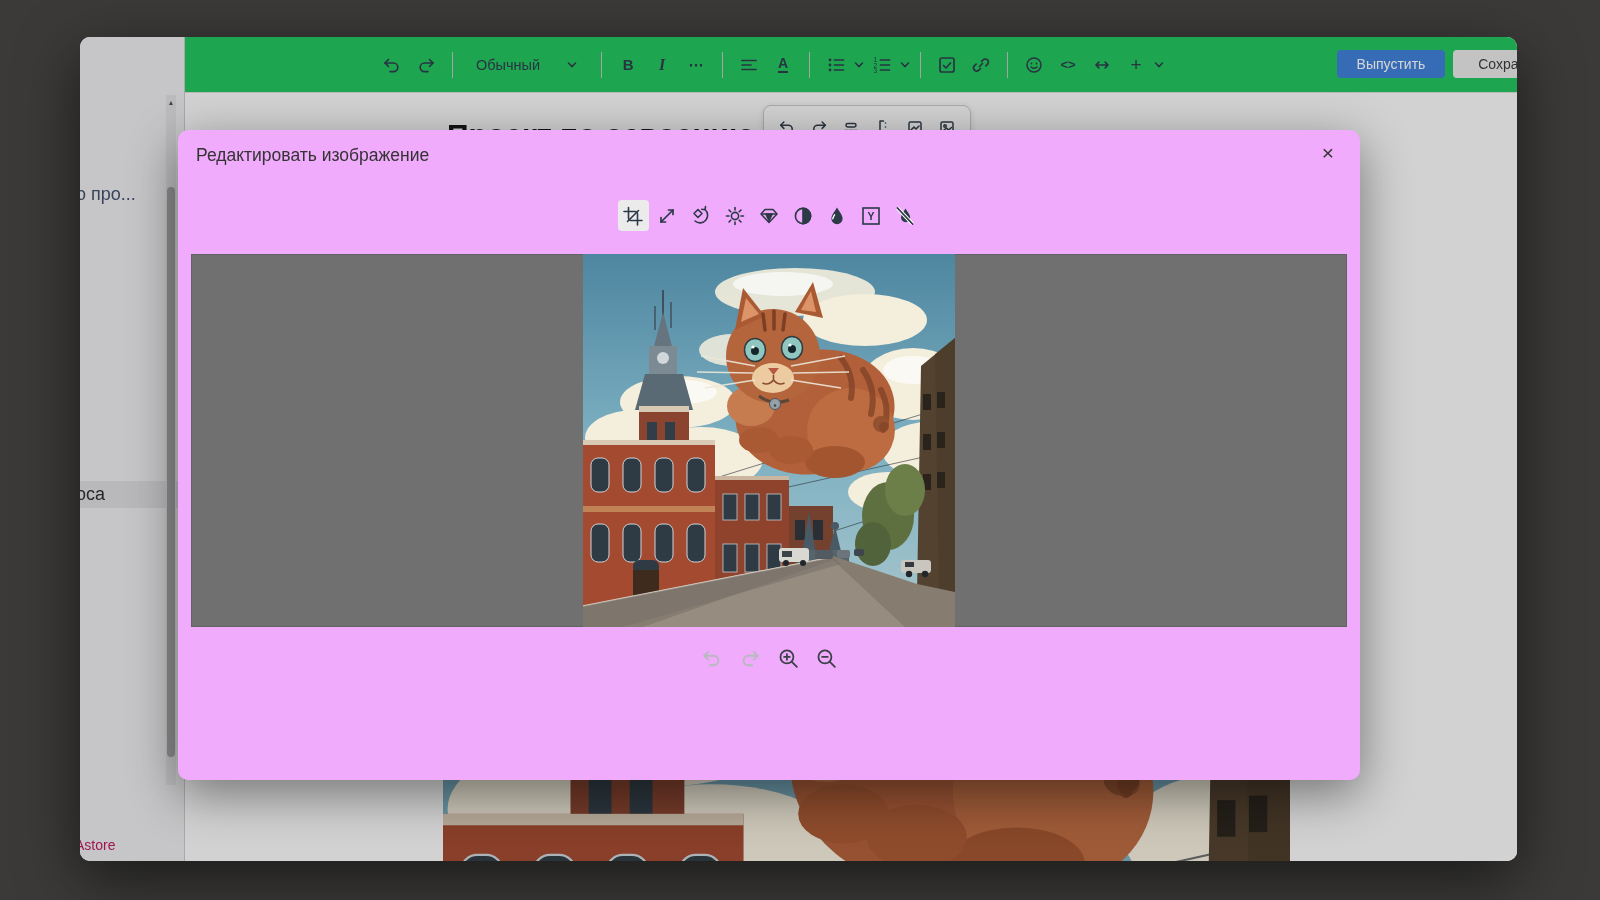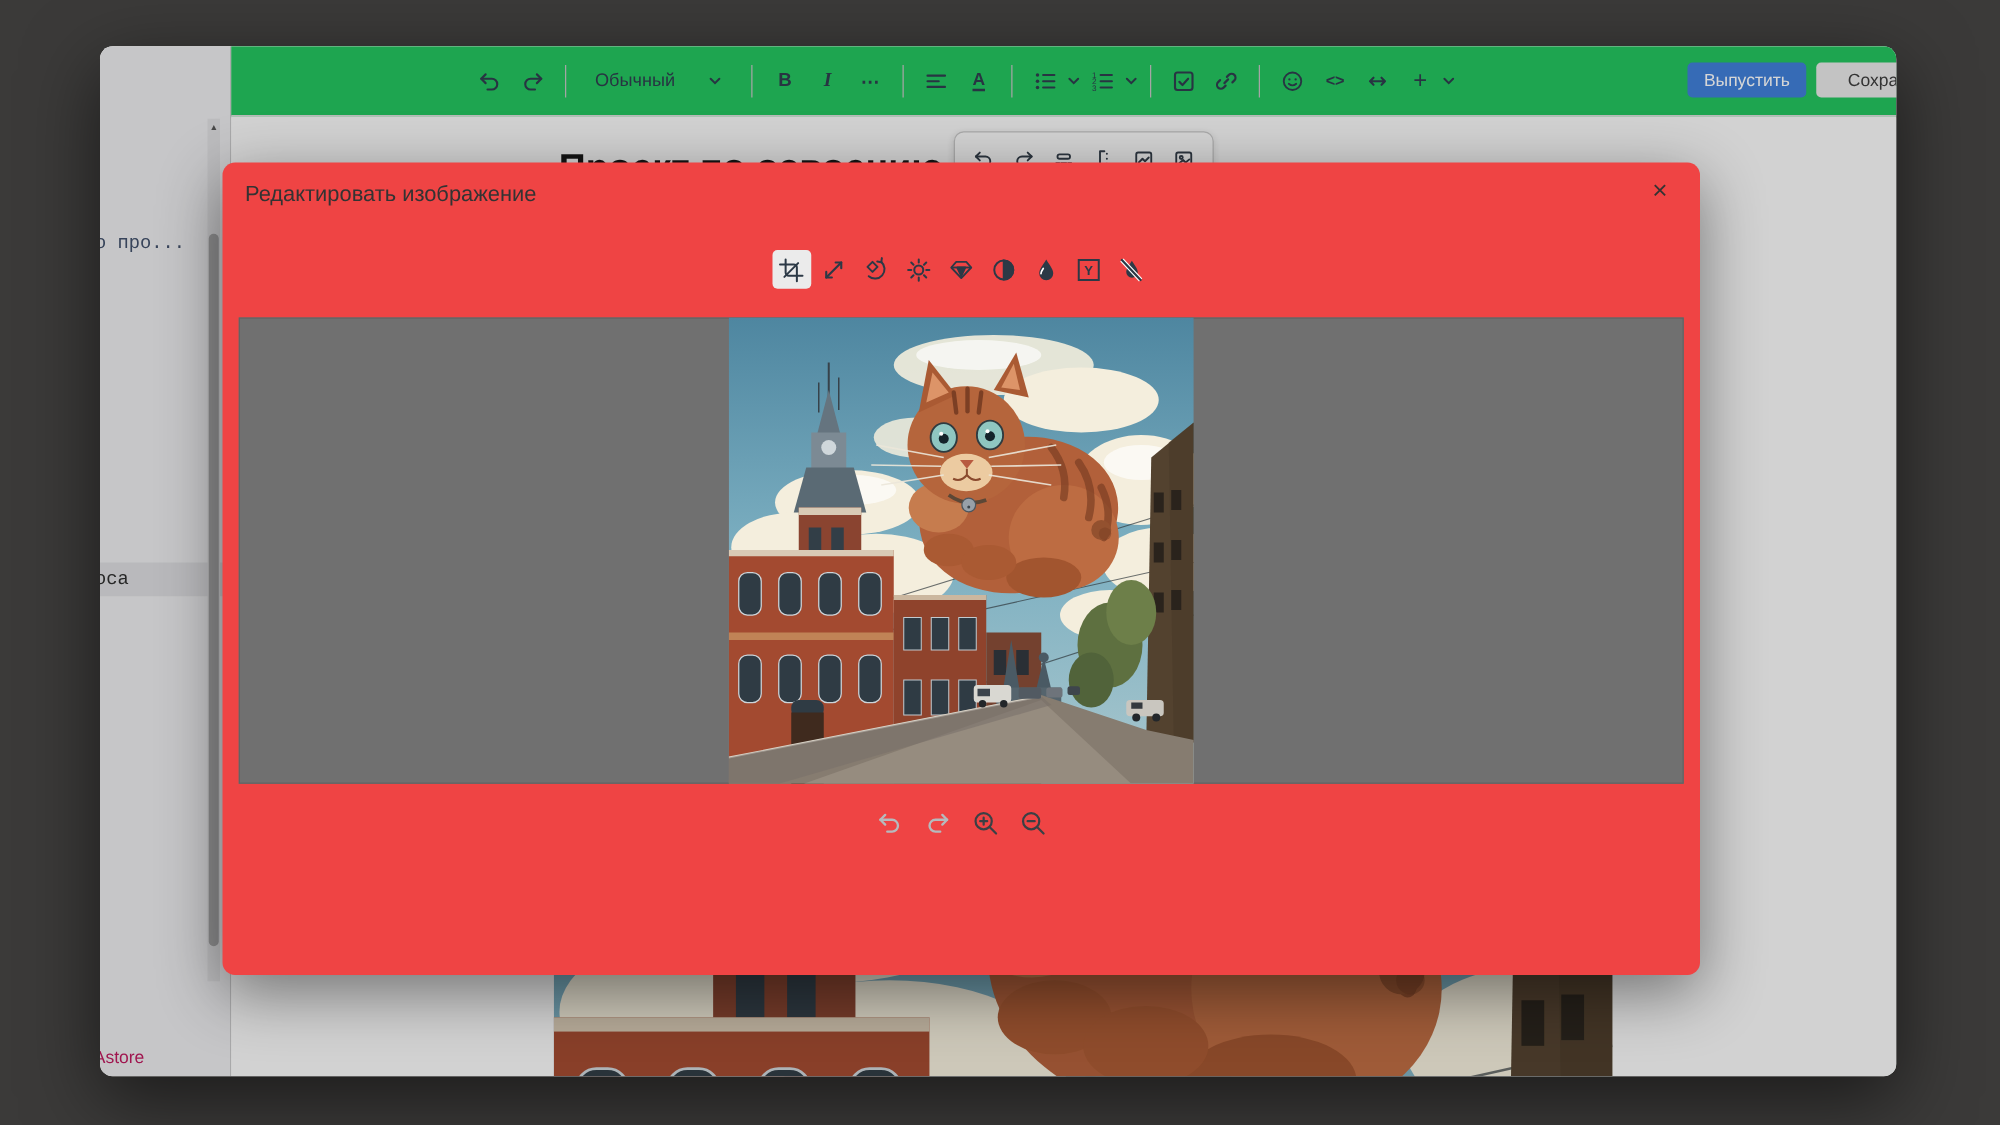--- a/index.html
+++ b/index.html
@@ -6,22 +6,22 @@
   *{box-sizing:border-box;font-family:"Liberation Sans", sans-serif;}
   .stage{position:relative;width:1600px;height:900px;background:#3b3a39;overflow:hidden;}
 
   
   .window{position:absolute;left:80px;top:37px;width:1437px;height:824px;background:#fafafa;
     border-radius:10px;overflow:hidden;box-shadow:0 18px 60px rgba(0,0,0,.55);}
   .dim{position:absolute;inset:0;background:rgba(10,10,12,.17);z-index:40;pointer-events:none;}
 
   
   .sidebar{position:absolute;left:0;top:0;bottom:0;width:104px;background:#ececee;}
-  .side-item{position:absolute;left:-6px;width:118px;height:27px;line-height:27px;font-size:15px;
-    color:#41506b;white-space:nowrap;overflow:hidden;padding-left:2px;font-family:Liberation Mono, monospace;}
+  .side-item{position:absolute;left:-6px;width:118px;height:27px;line-height:27px;font-size:18px;
+    color:#41506b;white-space:nowrap;overflow:hidden;padding-left:2px;}
   .side-item.sel{background:#dcdde0;color:#2d2d2d;}
   .side-brand{position:absolute;left:-5px;bottom:8px;font-size:14px;color:#be185d;white-space:nowrap;}
   .side-scroll{position:absolute;left:86px;top:58px;width:10px;height:690px;background:#e0e0e2;}
   .side-scroll .arrow{position:absolute;top:2px;left:0;width:10px;height:12px;font-size:7px;color:#555;
     text-align:center;line-height:12px;}
   .side-scroll .thumb{position:absolute;left:1px;top:92px;width:8px;height:570px;background:#a6a6a8;border-radius:4px;}
   .side-divider{position:absolute;left:104px;top:0;bottom:0;width:1px;background:#c9c9cb;}
 
   
   .topbar{position:absolute;left:105px;right:0;top:0;height:56px;background:#22c55e;border-bottom:1px solid #dcdcdc;
@@ -29,37 +29,37 @@
   .tb-btn{width:28px;height:28px;display:flex;align-items:center;justify-content:center;border-radius:4px;
     color:#2e3d4e;flex:0 0 auto;margin:0 3px;}
   .tb-div{width:1px;height:26px;background:#c4c4c4;margin:0 9px;flex:0 0 auto;}
   .tb-select{display:flex;align-items:center;gap:26px;padding:0 10px;height:30px;color:#2e3d4e;font-size:14.5px;flex:0 0 auto;margin:0 4px;}
   .tb-text{font-size:15px;font-weight:bold;color:#2e3d4e;}
   .tb-italic{font-style:italic;font-weight:bold;font-family:"Liberation Serif",serif;font-size:16px;}
   .tb-underA{font-size:14px;font-weight:bold;border-bottom:2px solid #2e3d4e;line-height:1;padding-bottom:1px;}
   .chev{flex:0 0 auto;}
   .grp{display:flex;align-items:center;flex:0 0 auto;}
   .topbar-actions{position:absolute;right:0;top:0;height:56px;}
-  .btn-publish{position:absolute;right:72px;top:13px;width:95px;height:28px;background:#3f7fd9;color:#fff;
+  .btn-publish{position:absolute;right:72px;top:13px;width:108px;height:28px;background:#3f7fd9;color:#fff;
     border:none;border-radius:4px;font-size:14px;}
   .btn-topsave{position:absolute;right:-56px;top:13px;width:120px;height:28px;background:#e9e9e9;color:#3c3c3c;
     border:none;border-radius:4px;font-size:14px;}
 
   
   .content{position:absolute;left:105px;right:0;top:57px;bottom:0;background:#fafafa;}
   .doc-title{position:absolute;left:262px;top:4px;font-size:30px;font-weight:bold;color:#161616;z-index:1;white-space:nowrap;}
   .float-toolbar{position:absolute;left:578px;top:11px;width:208px;height:56px;background:#fcfcfc;border:1px solid #c9c9c9;
     border-radius:8px;display:flex;align-items:flex-start;justify-content:center;gap:6px;padding-top:8px;z-index:2;
     box-shadow:0 2px 6px rgba(0,0,0,.12);}
   .ft-btn{width:26px;height:26px;display:flex;align-items:center;justify-content:center;color:#333e4a;}
   .doc-image{position:absolute;left:258px;top:686px;width:847px;height:81px;overflow:hidden;z-index:1;}
   .doc-image svg{display:block;width:847px;height:850px;margin-top:-390px;}
 
   
-  .modal{position:absolute;left:178px;top:130px;width:1182px;height:650px;background:#ef4444;border-radius:10px;
+  .modal{position:absolute;left:178px;top:130px;width:1182px;height:650px;background:#f0abfc;border-radius:10px;
     z-index:60;box-shadow:0 14px 50px rgba(0,0,0,.45);}
   .modal-title{position:absolute;left:18px;top:15px;font-size:17.5px;color:#333;}
   .modal-close{position:absolute;right:26px;top:12px;font-size:21px;color:#333;line-height:1;cursor:pointer;}
   .tools-row{position:absolute;left:0;right:0;top:70px;height:33px;display:flex;justify-content:center;gap:3px;}
   .tool-btn{width:31px;height:31px;border-radius:4px;display:flex;align-items:center;justify-content:center;color:#2c3946;}
   .tool-btn.sel{background:#ebebeb;}
   .preview{position:absolute;left:13px;top:124px;width:1156px;height:373px;background:#707070;border:1px solid #636363;}
   .preview-img{position:absolute;left:391px;top:-1px;width:372px;height:373px;overflow:hidden;}
   .preview-img svg{display:block;width:372px;height:373px;}
   .history-row{position:absolute;left:0;right:0;top:514px;height:32px;display:flex;justify-content:center;gap:10px;}
@@ -234,21 +234,21 @@
     </g>
   </defs>
 </svg>
 
 <div class="stage">
 
   <div class="window">
 
     <div class="sidebar">
       <div class="side-item" style="top:144px">о про...</div>
-      <div class="side-item sel" style="top:413px">оса</div>
+      <div class="side-item sel" style="top:444px">оса</div>
       <div class="side-brand">Astore</div>
       <div class="side-scroll">
         <div class="arrow">▲</div>
         <div class="thumb"></div>
       </div>
     </div>
     <div class="side-divider"></div>
 
     <div class="topbar">
       <div class="tb-btn">

